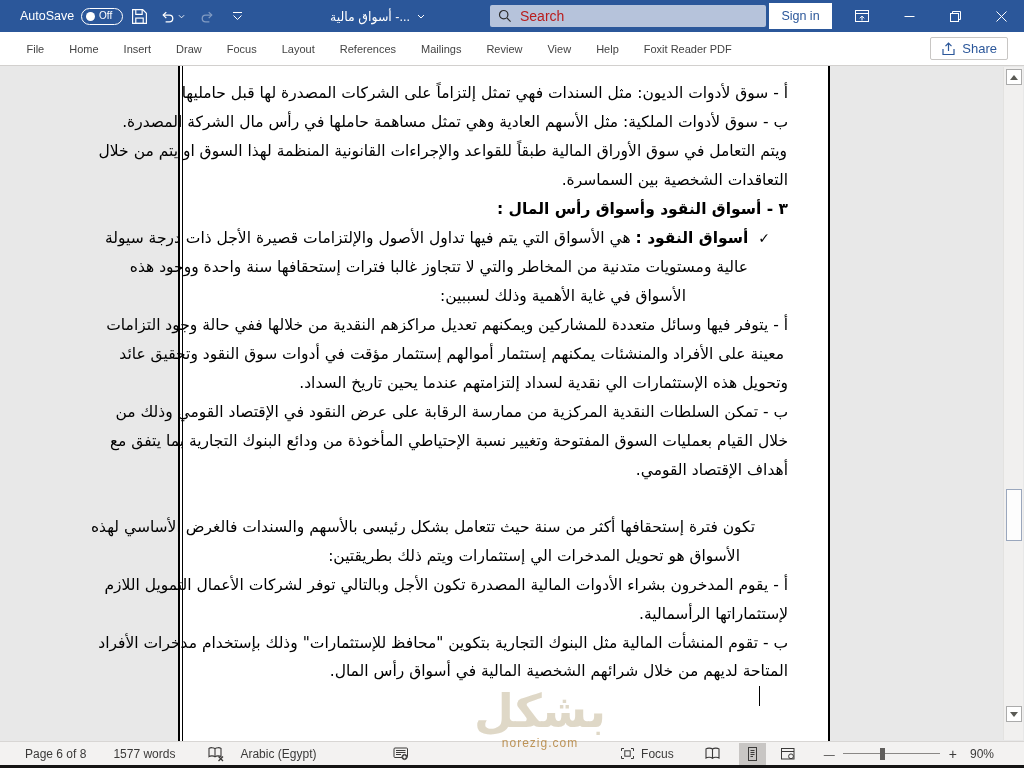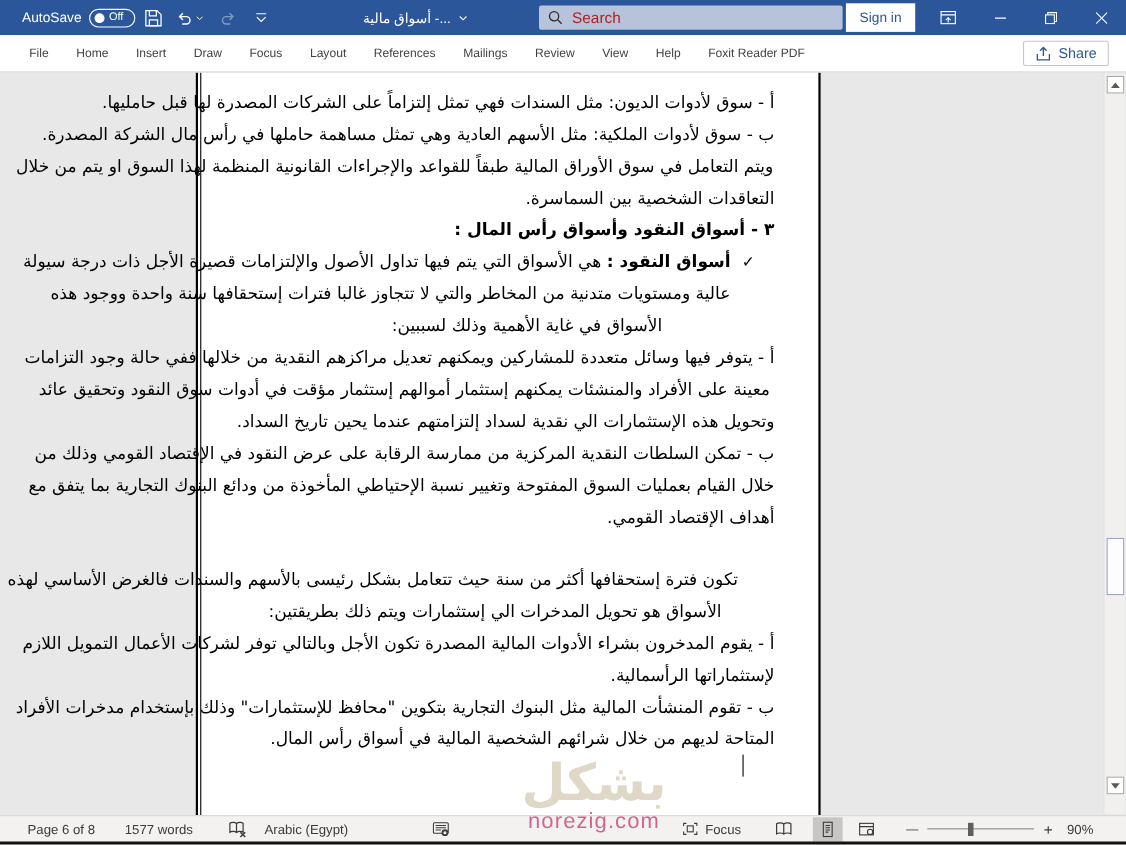--- a/index.html
+++ b/index.html
@@ -33,21 +33,21 @@
 
   
   .tabsrow{position:absolute;top:32px;left:0;width:100%;height:34px;background:#fff;
       border-bottom:1px solid #d2d0ce;display:flex;align-items:center;padding-left:14px;}
   .rtab{font-size:11px;color:#434343;padding:0 12.5px;height:100%;display:flex;align-items:center;cursor:pointer;}
   .share-btn{margin-left:auto;margin-right:16px;display:flex;align-items:center;gap:6px;
       border:1px solid #c8c6c4;border-radius:2px;padding:3px 10px;color:#2b579a;font-size:13px;cursor:pointer;}
 
   
   .docarea{position:absolute;top:66px;left:0;width:100%;bottom:27px;background:#e8e8e8;overflow:hidden;}
-  .page{position:absolute;left:178px;top:0;width:568px;height:100%;background:#fff;
+  .page{position:absolute;left:178px;top:0;width:652px;height:100%;background:#fff;
       border-left:2px solid #000;border-right:2px solid #000;}
   .page::after{content:"";position:absolute;left:2px;top:0;bottom:0;width:1px;background:#000;}
   .dline{position:absolute;direction:rtl;white-space:nowrap;color:#000;
       font-family:"DejaVu Sans",sans-serif;font-size:15.5px;line-height:22px;height:22px;}
   .dline b{font-weight:bold;}
   .chk{margin-left:10px;font-size:14px;}
   .caret{position:absolute;width:1.5px;height:20px;background:#000;animation:blink 1.1s step-end infinite;}
   @keyframes blink{50%{opacity:0;}}
 
   
@@ -68,21 +68,21 @@
   .viewbtn.active{background:#c8c6c4;}
   .zoomtrack{position:relative;width:97px;height:22px;cursor:pointer;}
   .zoomline{position:absolute;left:0;right:0;top:10.5px;height:1px;background:#8a8886;}
   .zoomthumb{position:absolute;left:37px;top:5px;width:5px;height:12px;background:#605e5c;cursor:grab;}
   .bottomstrip{position:absolute;left:0;bottom:0;width:100%;height:3px;background:#141414;}
 
   
   .watermark{position:absolute;left:428px;top:688px;width:224px;text-align:center;z-index:30;
       pointer-events:none;line-height:1;}
   .wm-brand{font-family:"DejaVu Sans",sans-serif;font-weight:bold;font-size:46px;color:#d8cfba;opacity:.8;}
-  .wm-domain{font-size:20px;color:#be185d;opacity:.65;margin-top:3px;letter-spacing:1px;}
+  .wm-domain{font-size:12px;color:#a16207;opacity:.65;margin-top:3px;letter-spacing:1px;}
 
   svg{display:block;}
 </style>
 </head>
 <body>
 
 <div class="app">
 
   <div class="titlebar">
     <div class="tb-item autosave-label">AutoSave</div>

